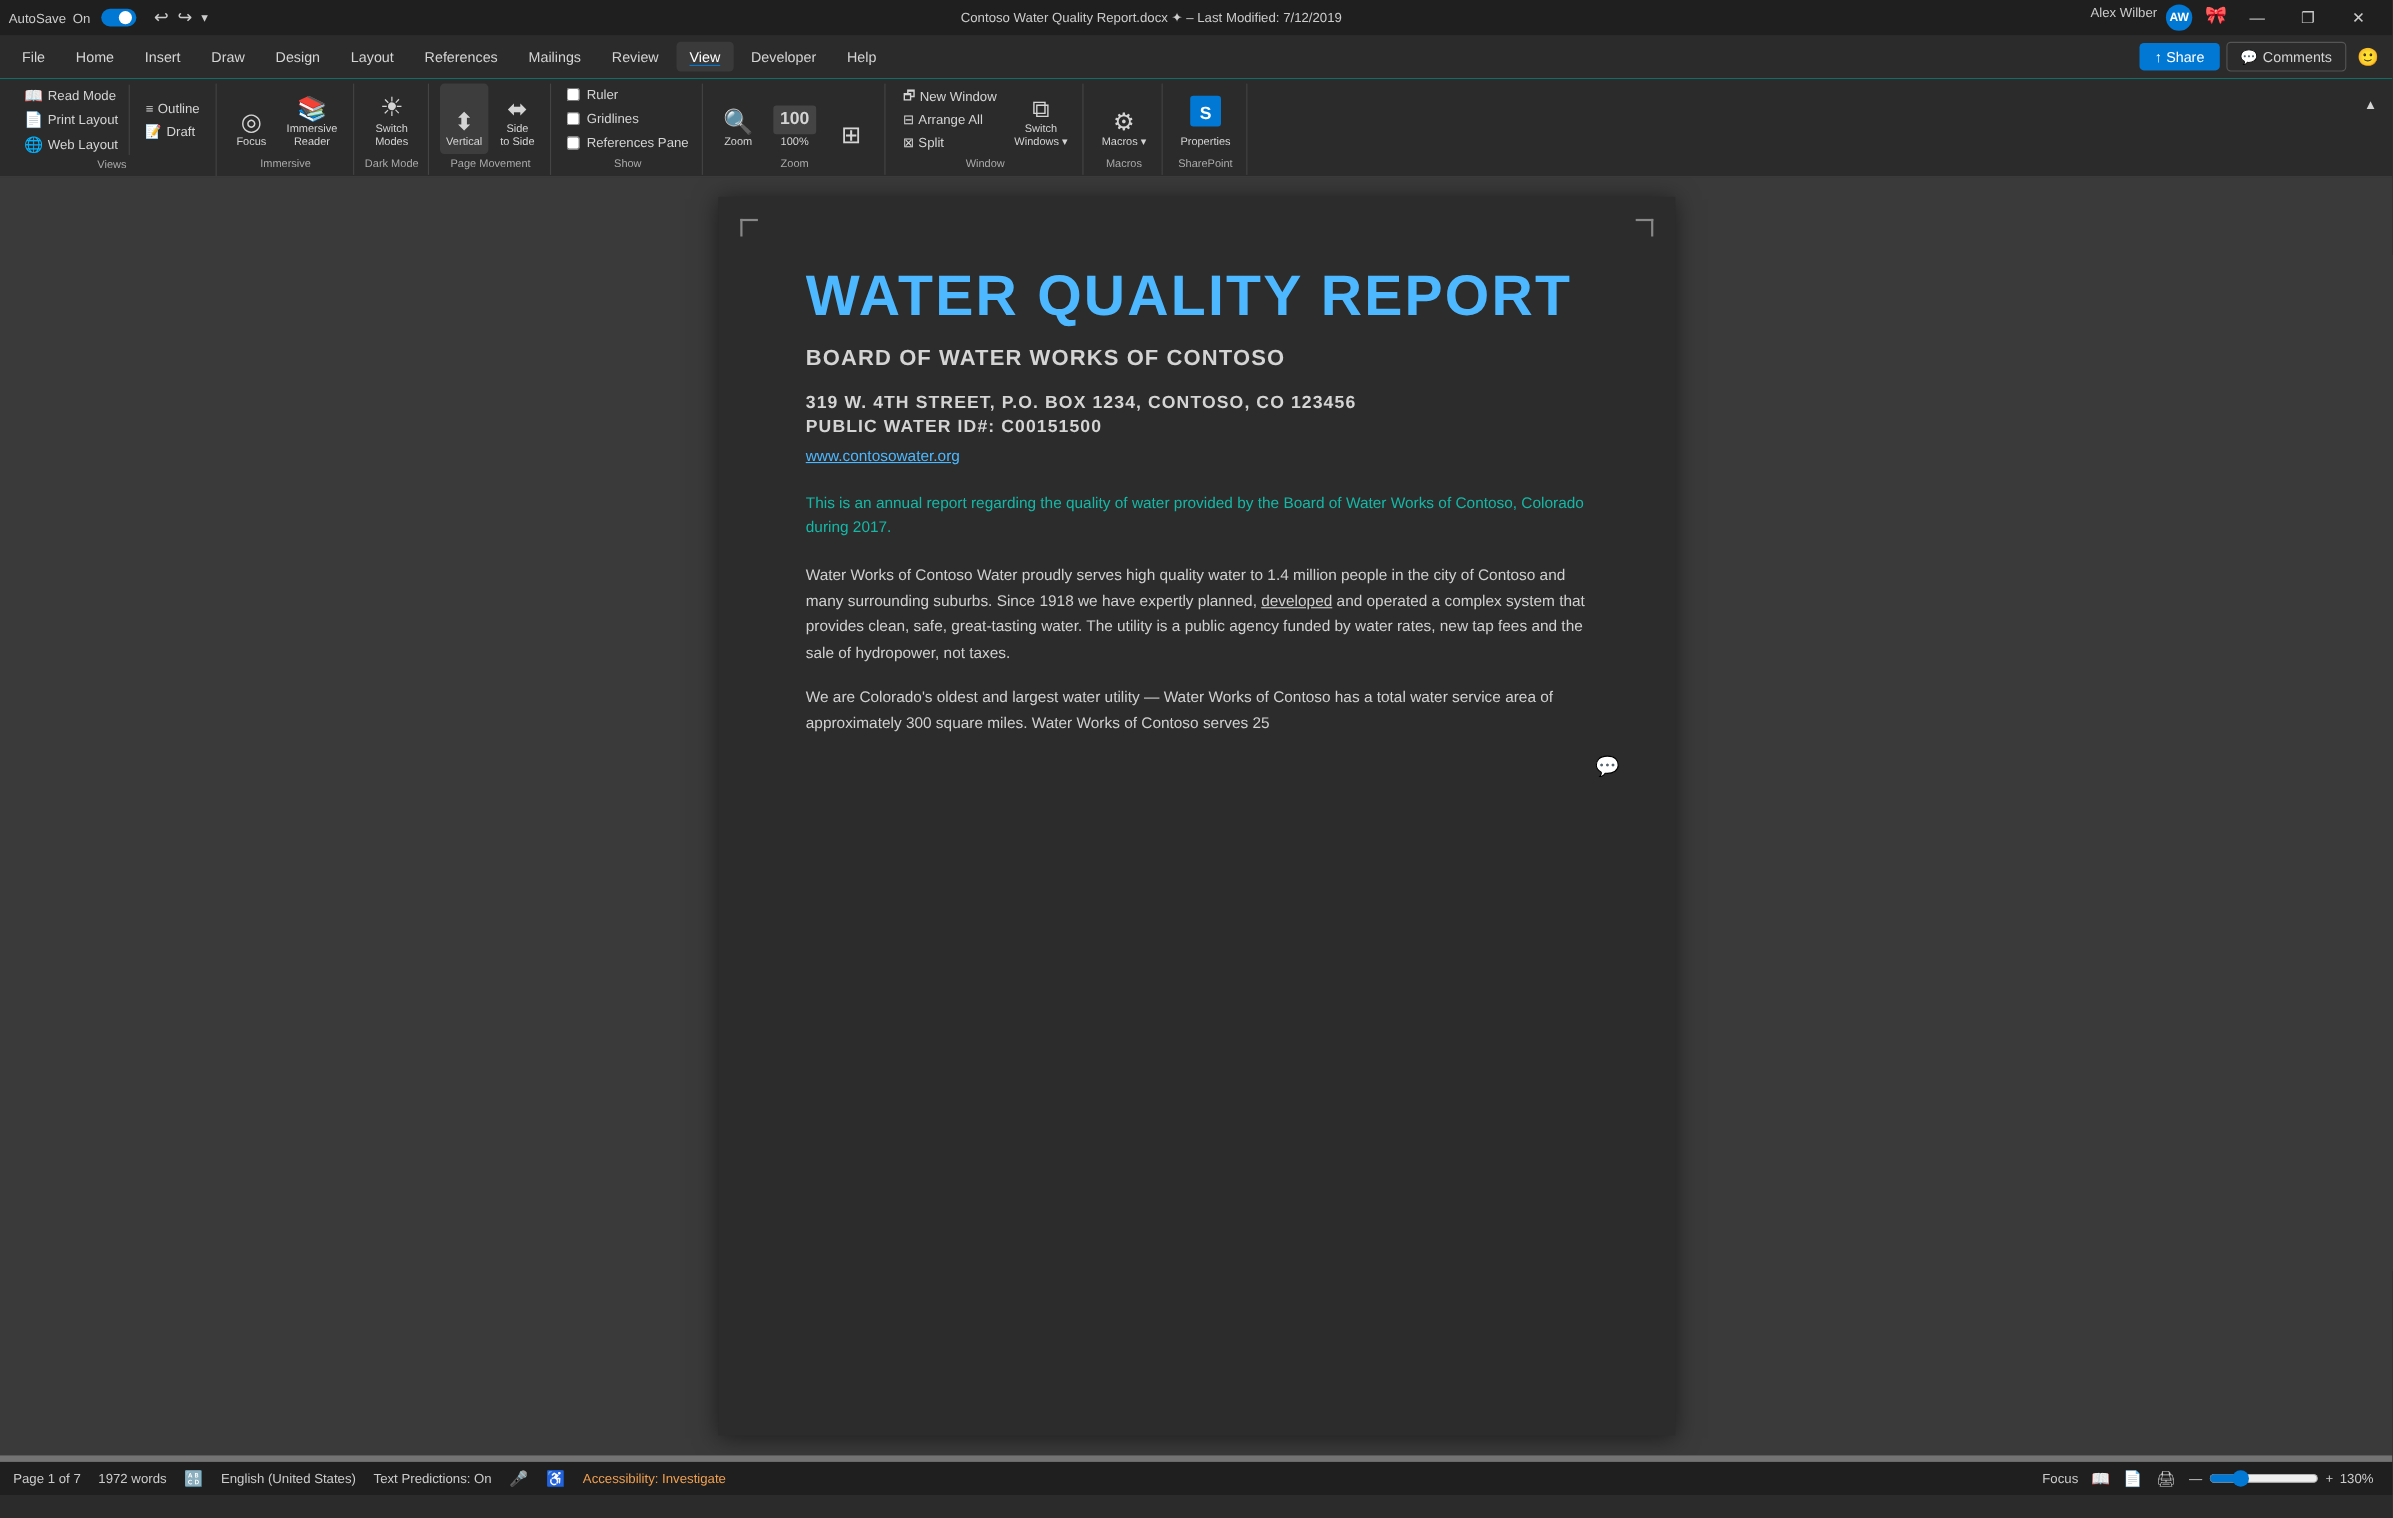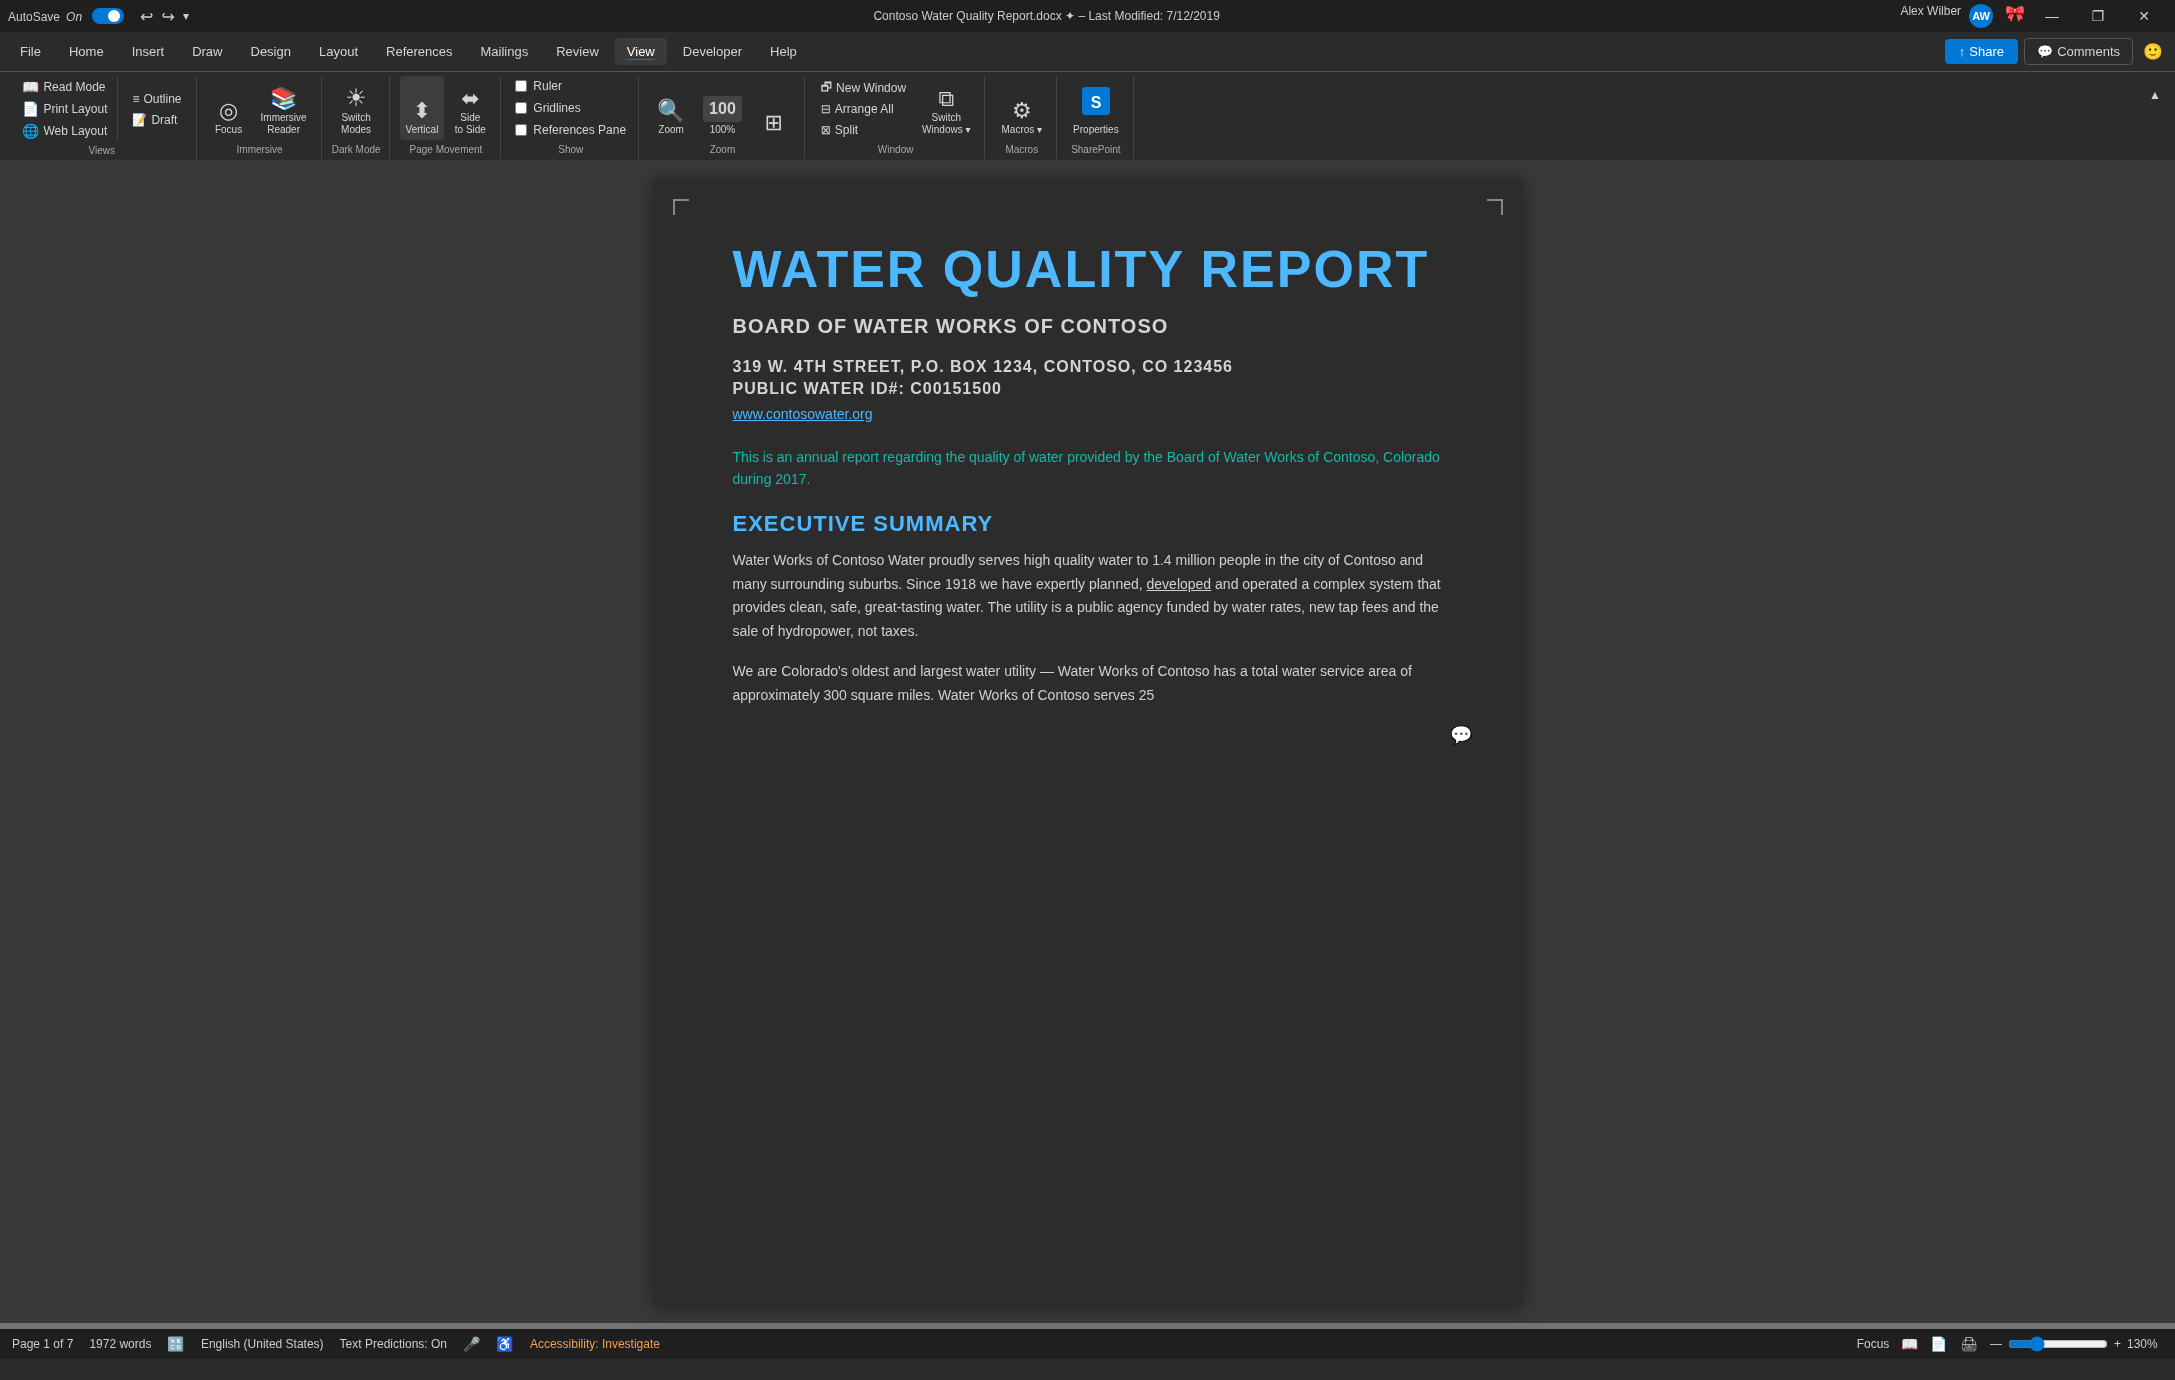--- a/index.html
+++ b/index.html
@@ -44,21 +44,20 @@
     #title-bar .toggle-knob {
       width: 12px;
       height: 12px;
       background: white;
       border-radius: 50%;
       margin-left: auto;
     }
     #title-bar .toggle-on-label {
       font-size: 12px;
       margin-right: 4px;
-      font-style: italic;
     }
     #title-bar .doc-title {
       flex: 1;
       text-align: center;
       font-size: 12px;
       color: #cccccc;
     }
     #title-bar .user-area {
       display: flex;
       align-items: flex-start;
@@ -611,21 +610,20 @@
     <div class="doc-main-title">WATER QUALITY REPORT</div>
     <div class="doc-subtitle">BOARD OF WATER WORKS OF CONTOSO</div>
     <div style="margin-bottom: 8px;">
       <div class="doc-address">319 W. 4TH STREET, P.O. BOX 1234, CONTOSO, CO 123456</div>
       <div class="doc-address">PUBLIC WATER ID#: C00151500</div>
     </div>
     <a class="doc-link">www.contosowater.org</a>
 
     <div class="doc-body">This is an annual report regarding the quality of water provided by the Board of Water Works of Contoso, Colorado during 2017.</div>
 
-    <div class="doc-section-title">EXECUTIVE SUMMARY</div>
 
     <div style="position:relative;">
       <div class="doc-body-text">
         Water Works of Contoso Water proudly serves high quality water to 1.4 million people in the city of Contoso and many surrounding suburbs. Since 1918 we have expertly planned, <span class="underline-word">developed</span> and operated a complex system that provides clean, safe, great-tasting water. The utility is a public agency funded by water rates, new tap fees and the sale of hydropower, not taxes.
       </div>
     </div>
 
     <div style="position:relative;">
       <div class="doc-body-text">We are Colorado's oldest and largest water utility — Water Works of Contoso has a total water service area of approximately 300 square miles. Water Works of Contoso serves 25</div>
       <span class="comment-icon">💬</span>

